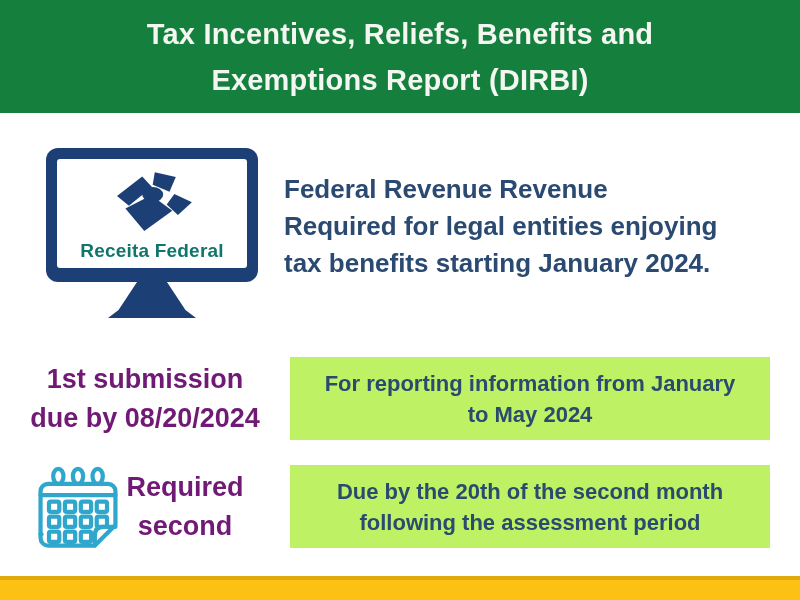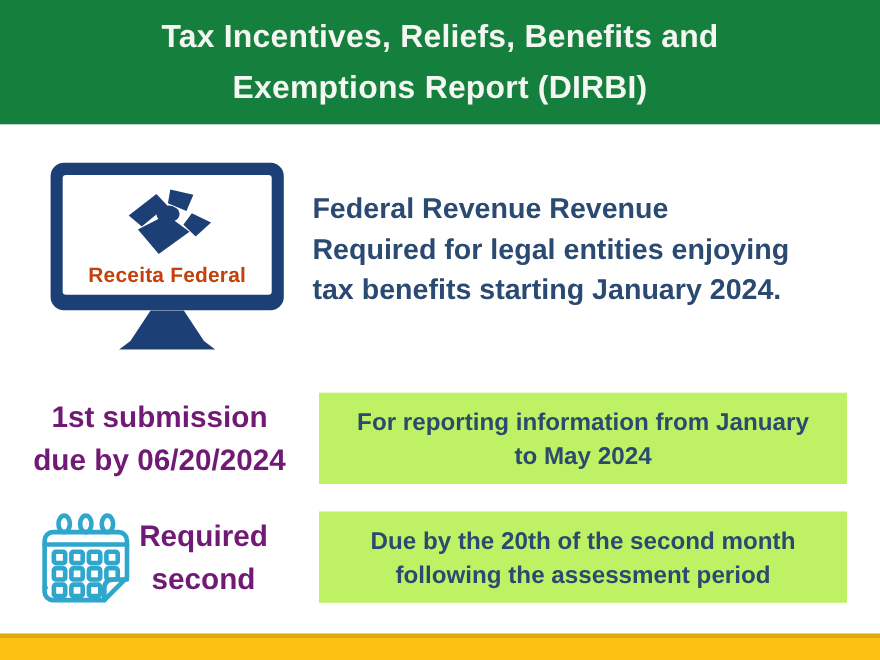--- a/index.html
+++ b/index.html
@@ -52,21 +52,21 @@
     background: #ffffff;
     border-radius: 3px;
     display: flex;
     flex-direction: column;
     align-items: center;
     justify-content: flex-end;
     padding-bottom: 6px;
   }
   .monitor-logo { width: 96px; height: 70px; margin-bottom: 2px; }
   .monitor-label {
-    color: #c2410c;
+    color: #0f766e;
     font-size: 19px;
     font-weight: 700;
     letter-spacing: 0.2px;
     white-space: nowrap;
   }
   .monitor-stand {
     position: absolute; left: 62px; top: 134px;
     width: 88px; height: 36px;
     background: #1c3f76;
     clip-path: polygon(33% 0, 67% 0, 88% 78%, 100% 100%, 0 100%, 12% 78%);
@@ -152,21 +152,21 @@
   </div>
 
   <div class="intro-text">
     <div>Federal Revenue Revenue</div>
     <div>Required for legal entities enjoying</div>
     <div>tax benefits starting January 2024.</div>
   </div>
 
   <div class="row-label submission-label">
     <div>1st submission</div>
-    <div>due by 06/20/2024</div>
+    <div>due by 08/20/2024</div>
   </div>
   <div class="detail-box submission-box">
     <span>For reporting information from January to May 2024</span>
   </div>
 
   <div class="calendar-wrap">
     <svg viewBox="0 0 94 96" fill="none" stroke="#2fa7cc" stroke-width="4.5" stroke-linecap="round" stroke-linejoin="round" aria-hidden="true">
 
       <path d="M15,20 H79 A8,8 0 0 1 87,28 V64 L65,86 H15 A8,8 0 0 1 7,78 V28 A8,8 0 0 1 15,20 Z"></path>
 

